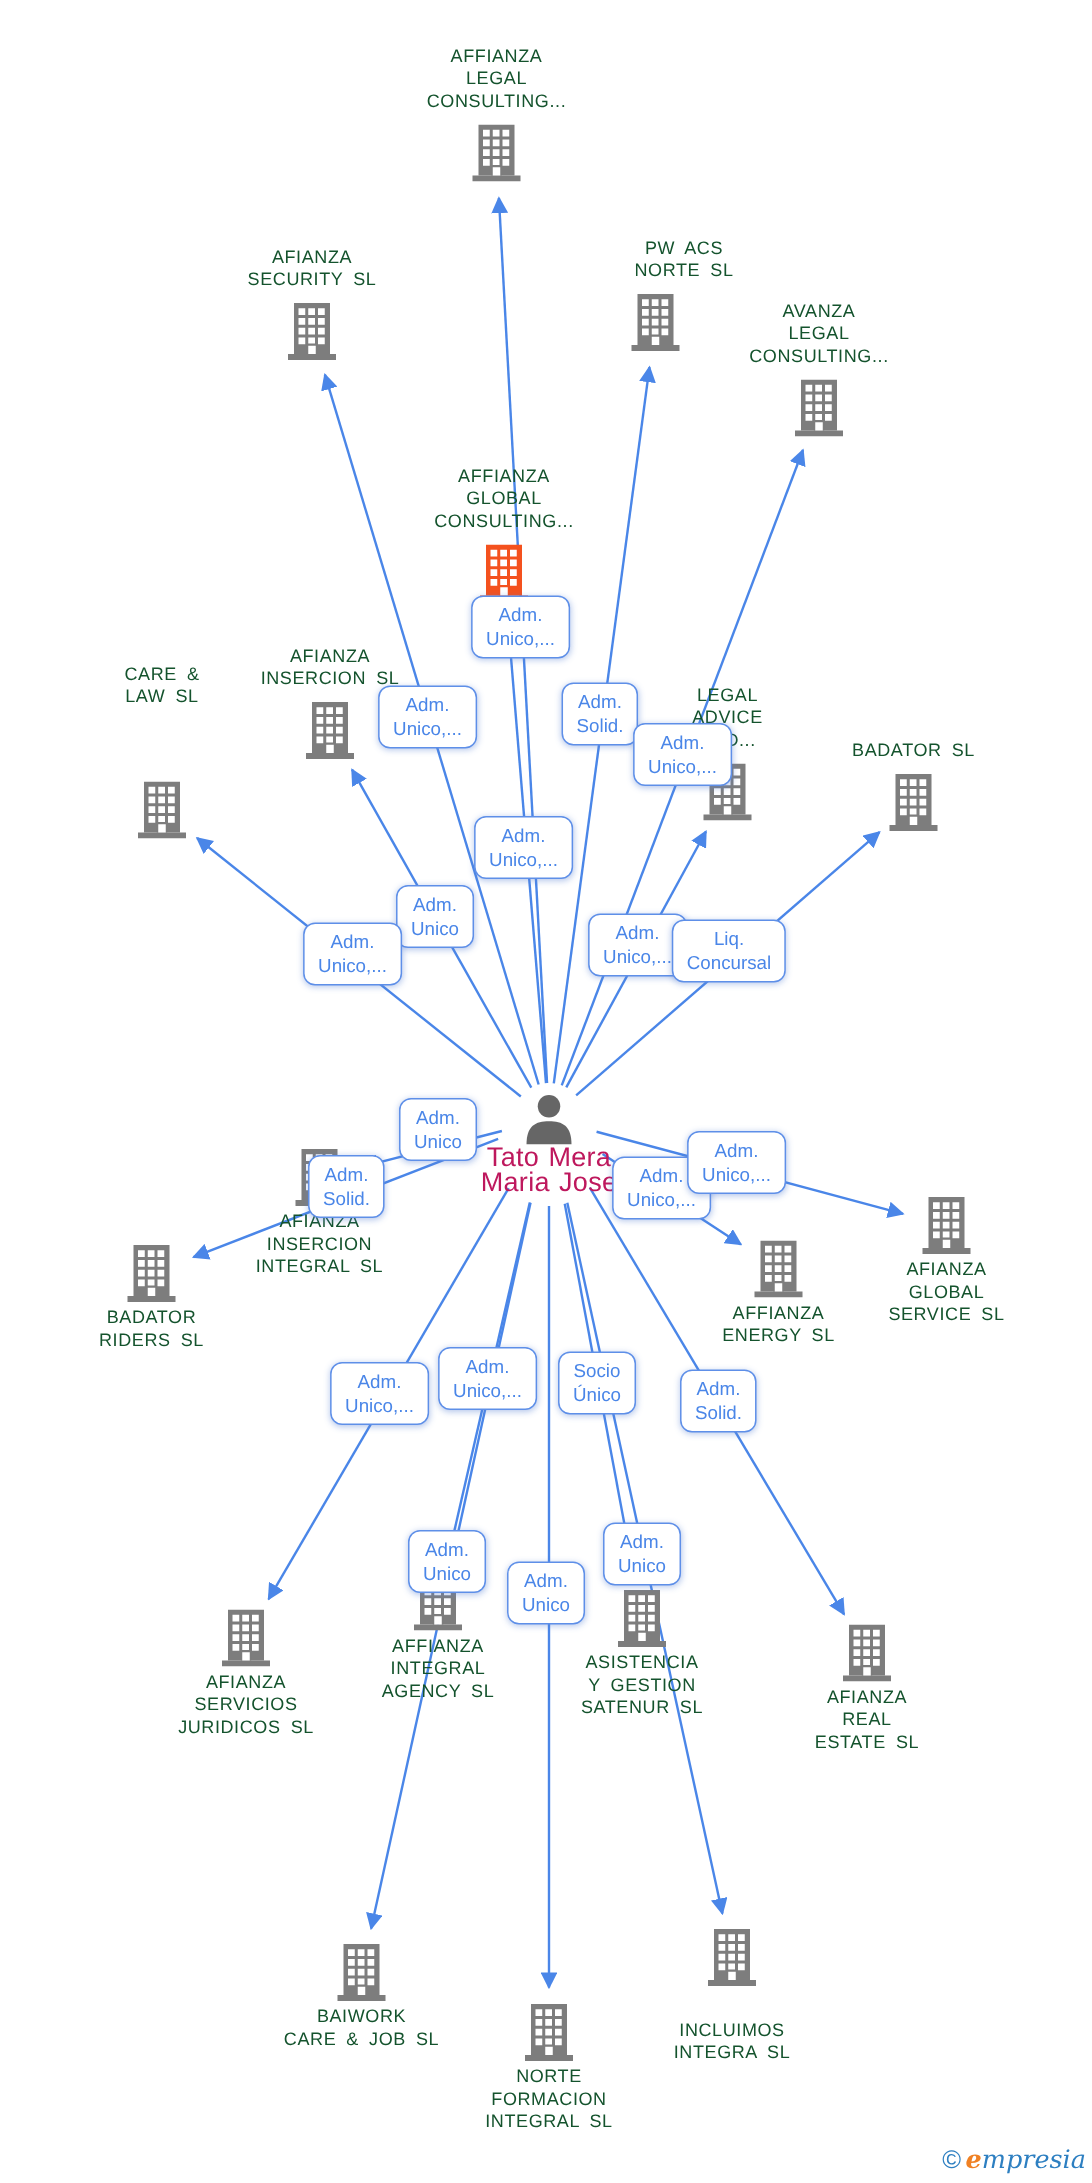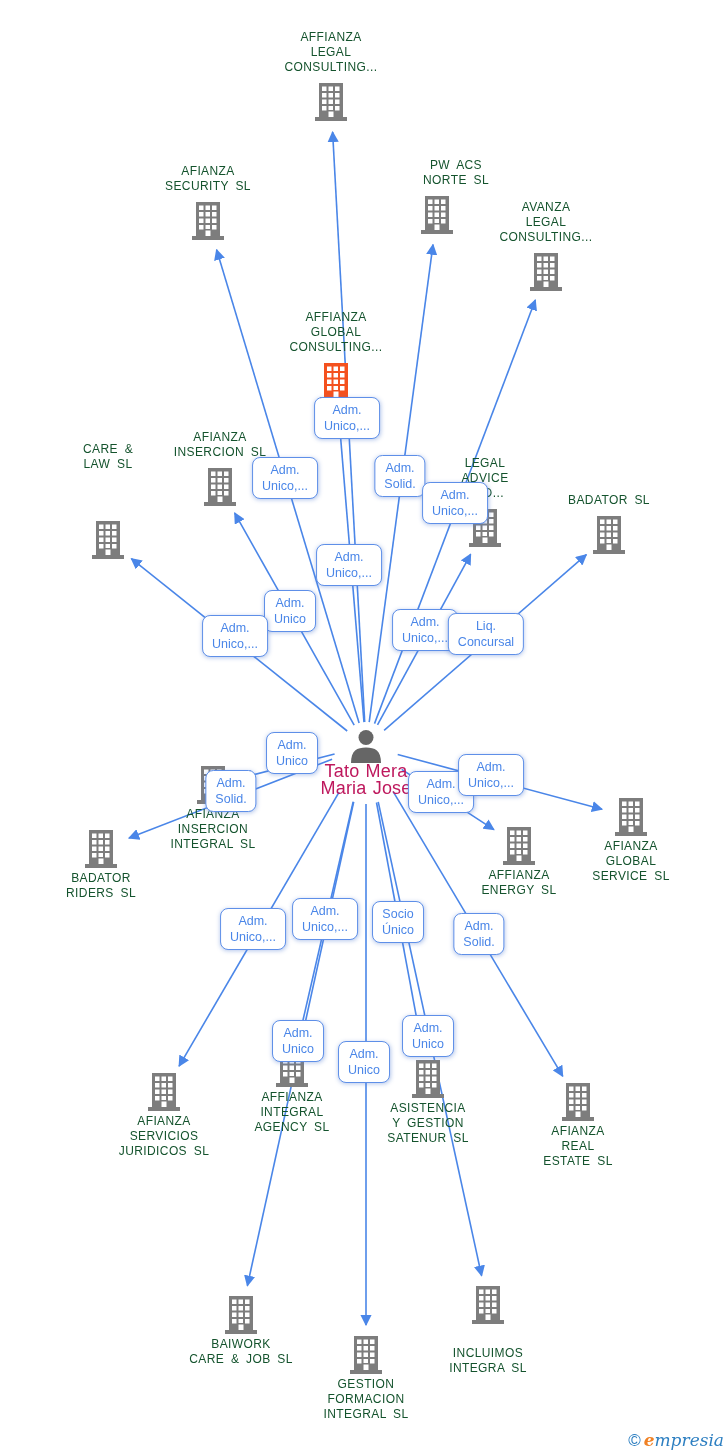--- a/index.html
+++ b/index.html
@@ -482,21 +482,21 @@
             <rect x="14.5" y="16.5" width="4.5" height="4.5" fill="#fff"></rect>
             <rect x="14.5" y="23" width="4.5" height="4.5" fill="#fff"></rect>
             <rect x="21" y="3.5" width="4.5" height="4.5" fill="#fff"></rect>
             <rect x="21" y="10" width="4.5" height="4.5" fill="#fff"></rect>
             <rect x="21" y="16.5" width="4.5" height="4.5" fill="#fff"></rect>
             <rect x="21" y="23" width="4.5" height="4.5" fill="#fff"></rect>
             <rect x="13.5" y="27" width="7" height="7" fill="#7d7d7d"></rect>
     <rect x="14.5" y="28.5" width="5" height="5.5" fill="#fff"></rect>
           </svg></span></div>
       <div class="node-label" style="left: 366px; top: 1377px;">
-        <div>GESTION</div>
+        <div>NORTE</div>
         <div>FORMACION</div>
         <div>INTEGRAL SL</div>
       </div>
       <div class="node-icon" style="left: 488px; top: 1305px;"><span><svg width="34" height="38" viewBox="0 0 34 38" xmlns="http://www.w3.org/2000/svg">
     <rect x="5" y="0" width="24" height="34" fill="#7d7d7d"></rect>
     <rect x="1" y="34" width="32" height="4" fill="#7d7d7d"></rect>
     <rect x="8" y="3.5" width="4.5" height="4.5" fill="#fff"></rect>
             <rect x="8" y="10" width="4.5" height="4.5" fill="#fff"></rect>
             <rect x="8" y="16.5" width="4.5" height="4.5" fill="#fff"></rect>
             <rect x="8" y="23" width="4.5" height="4.5" fill="#fff"></rect>

